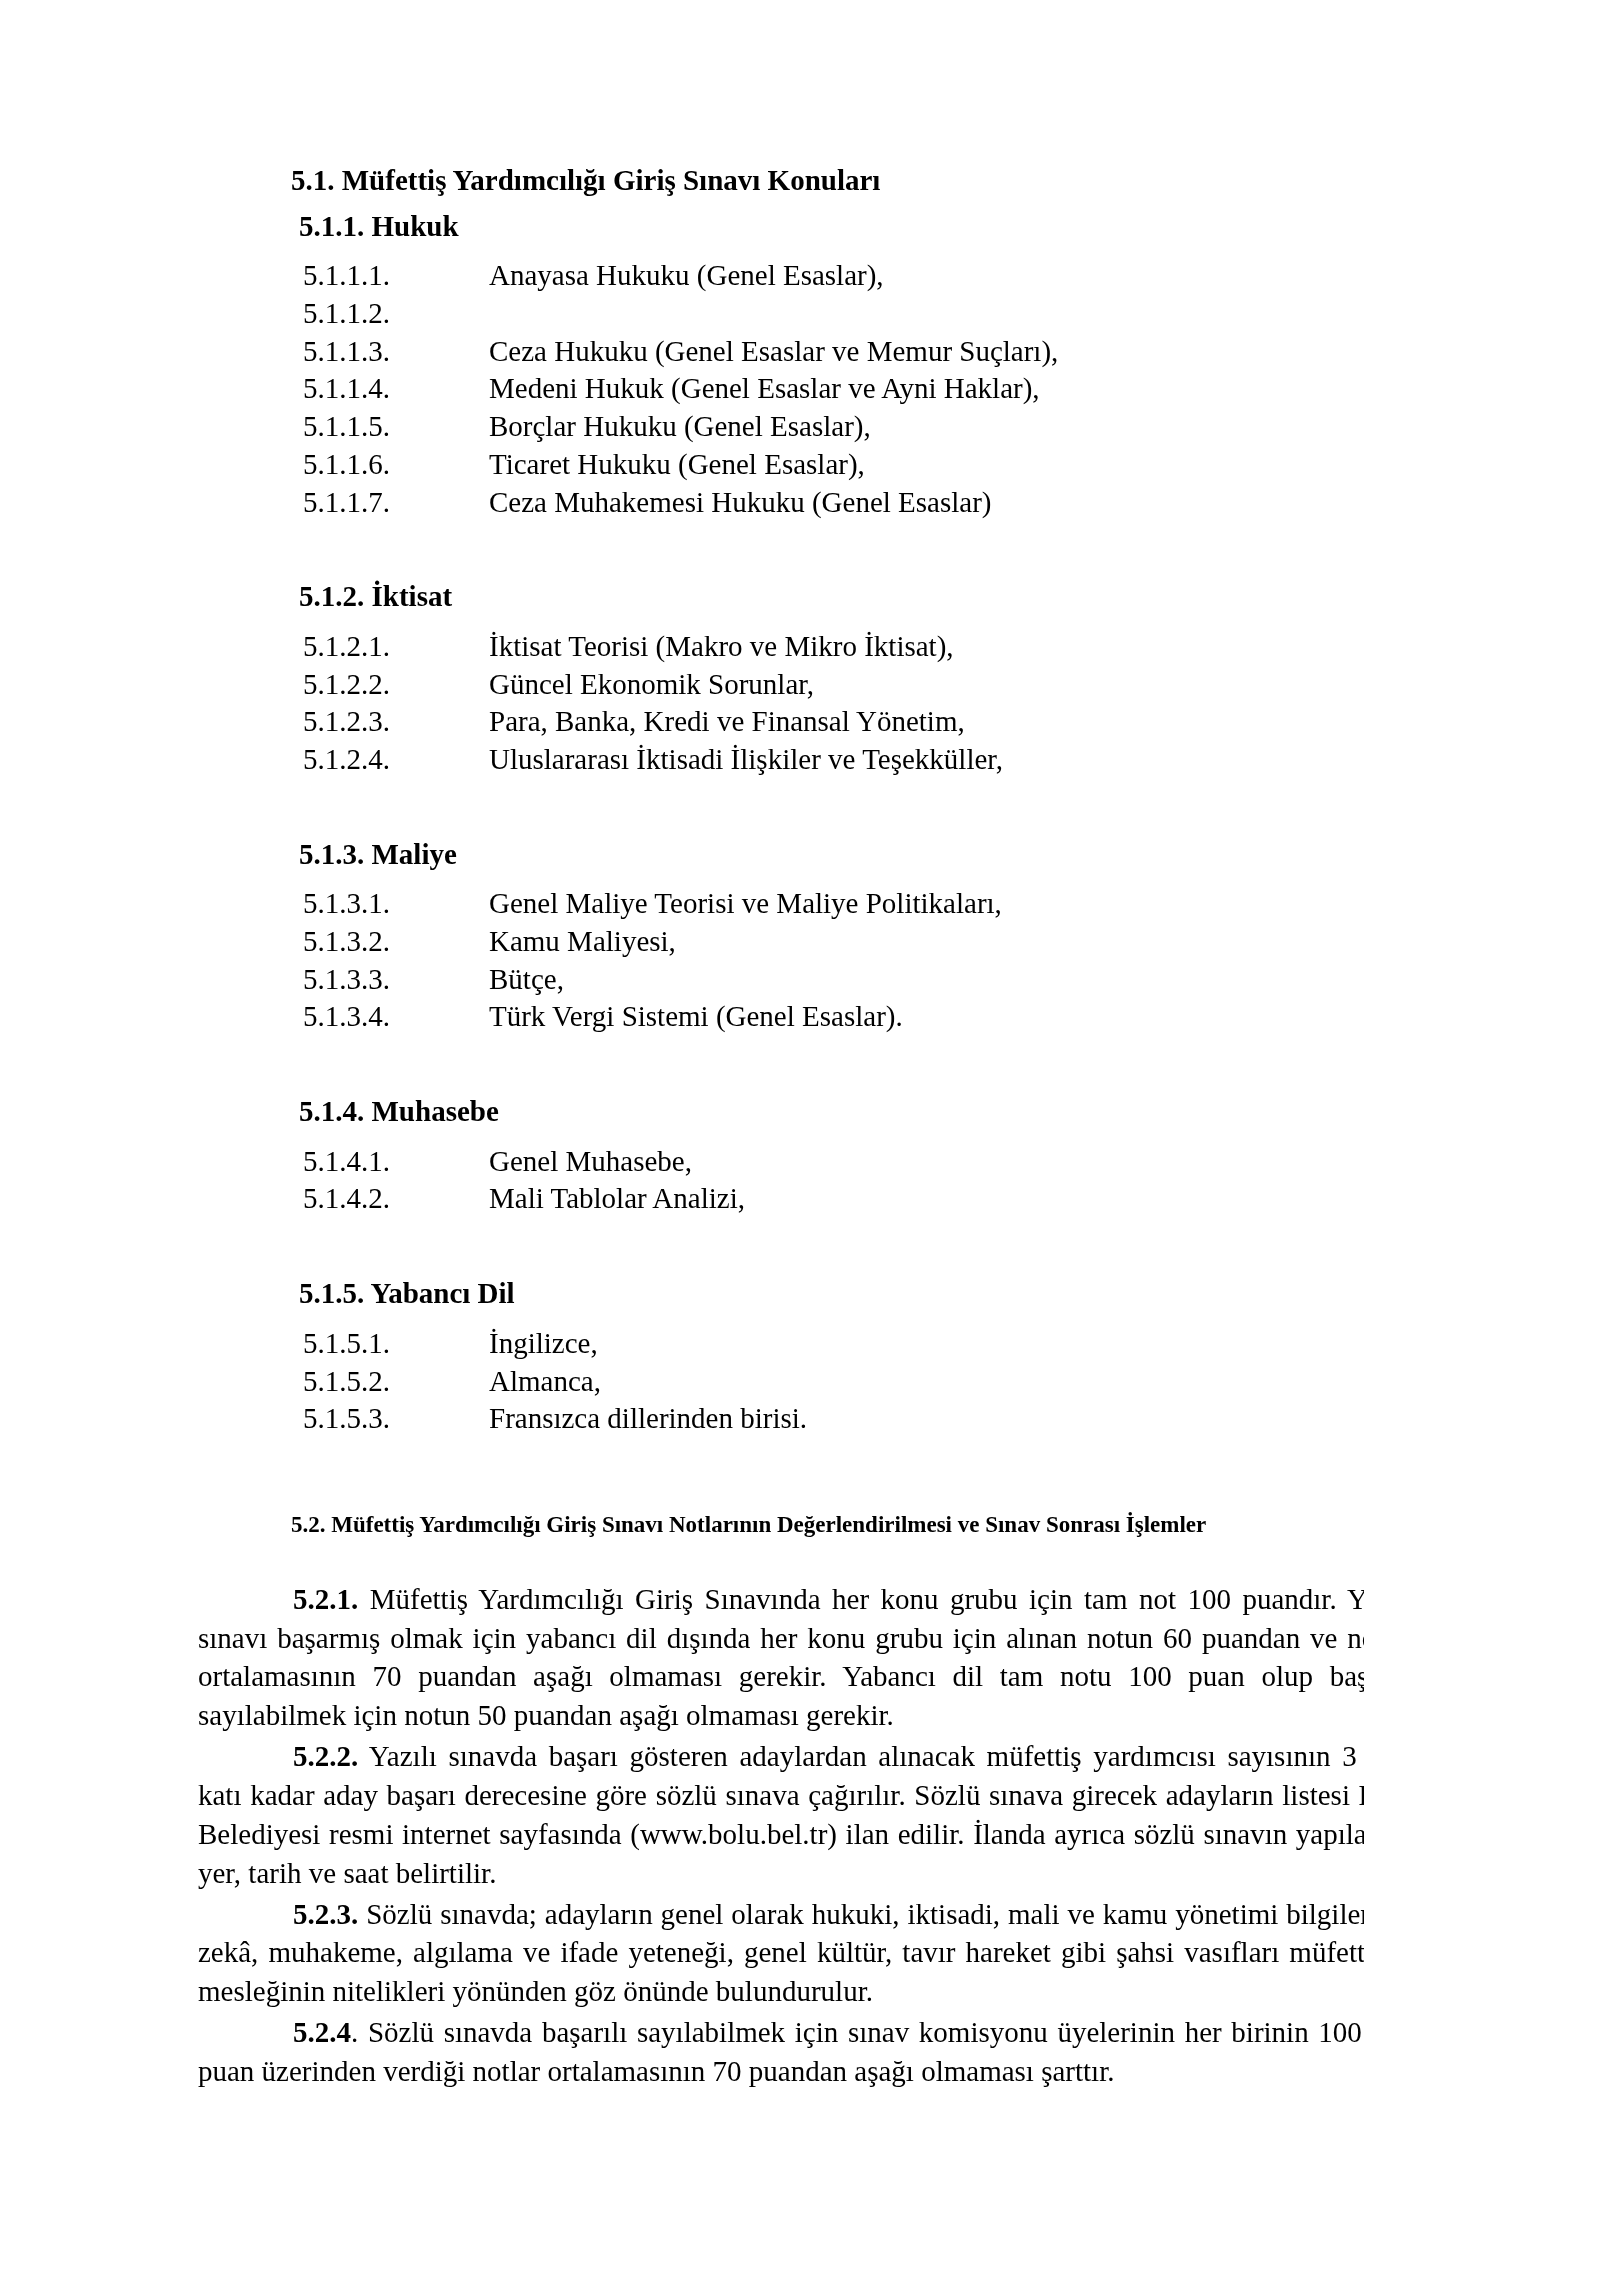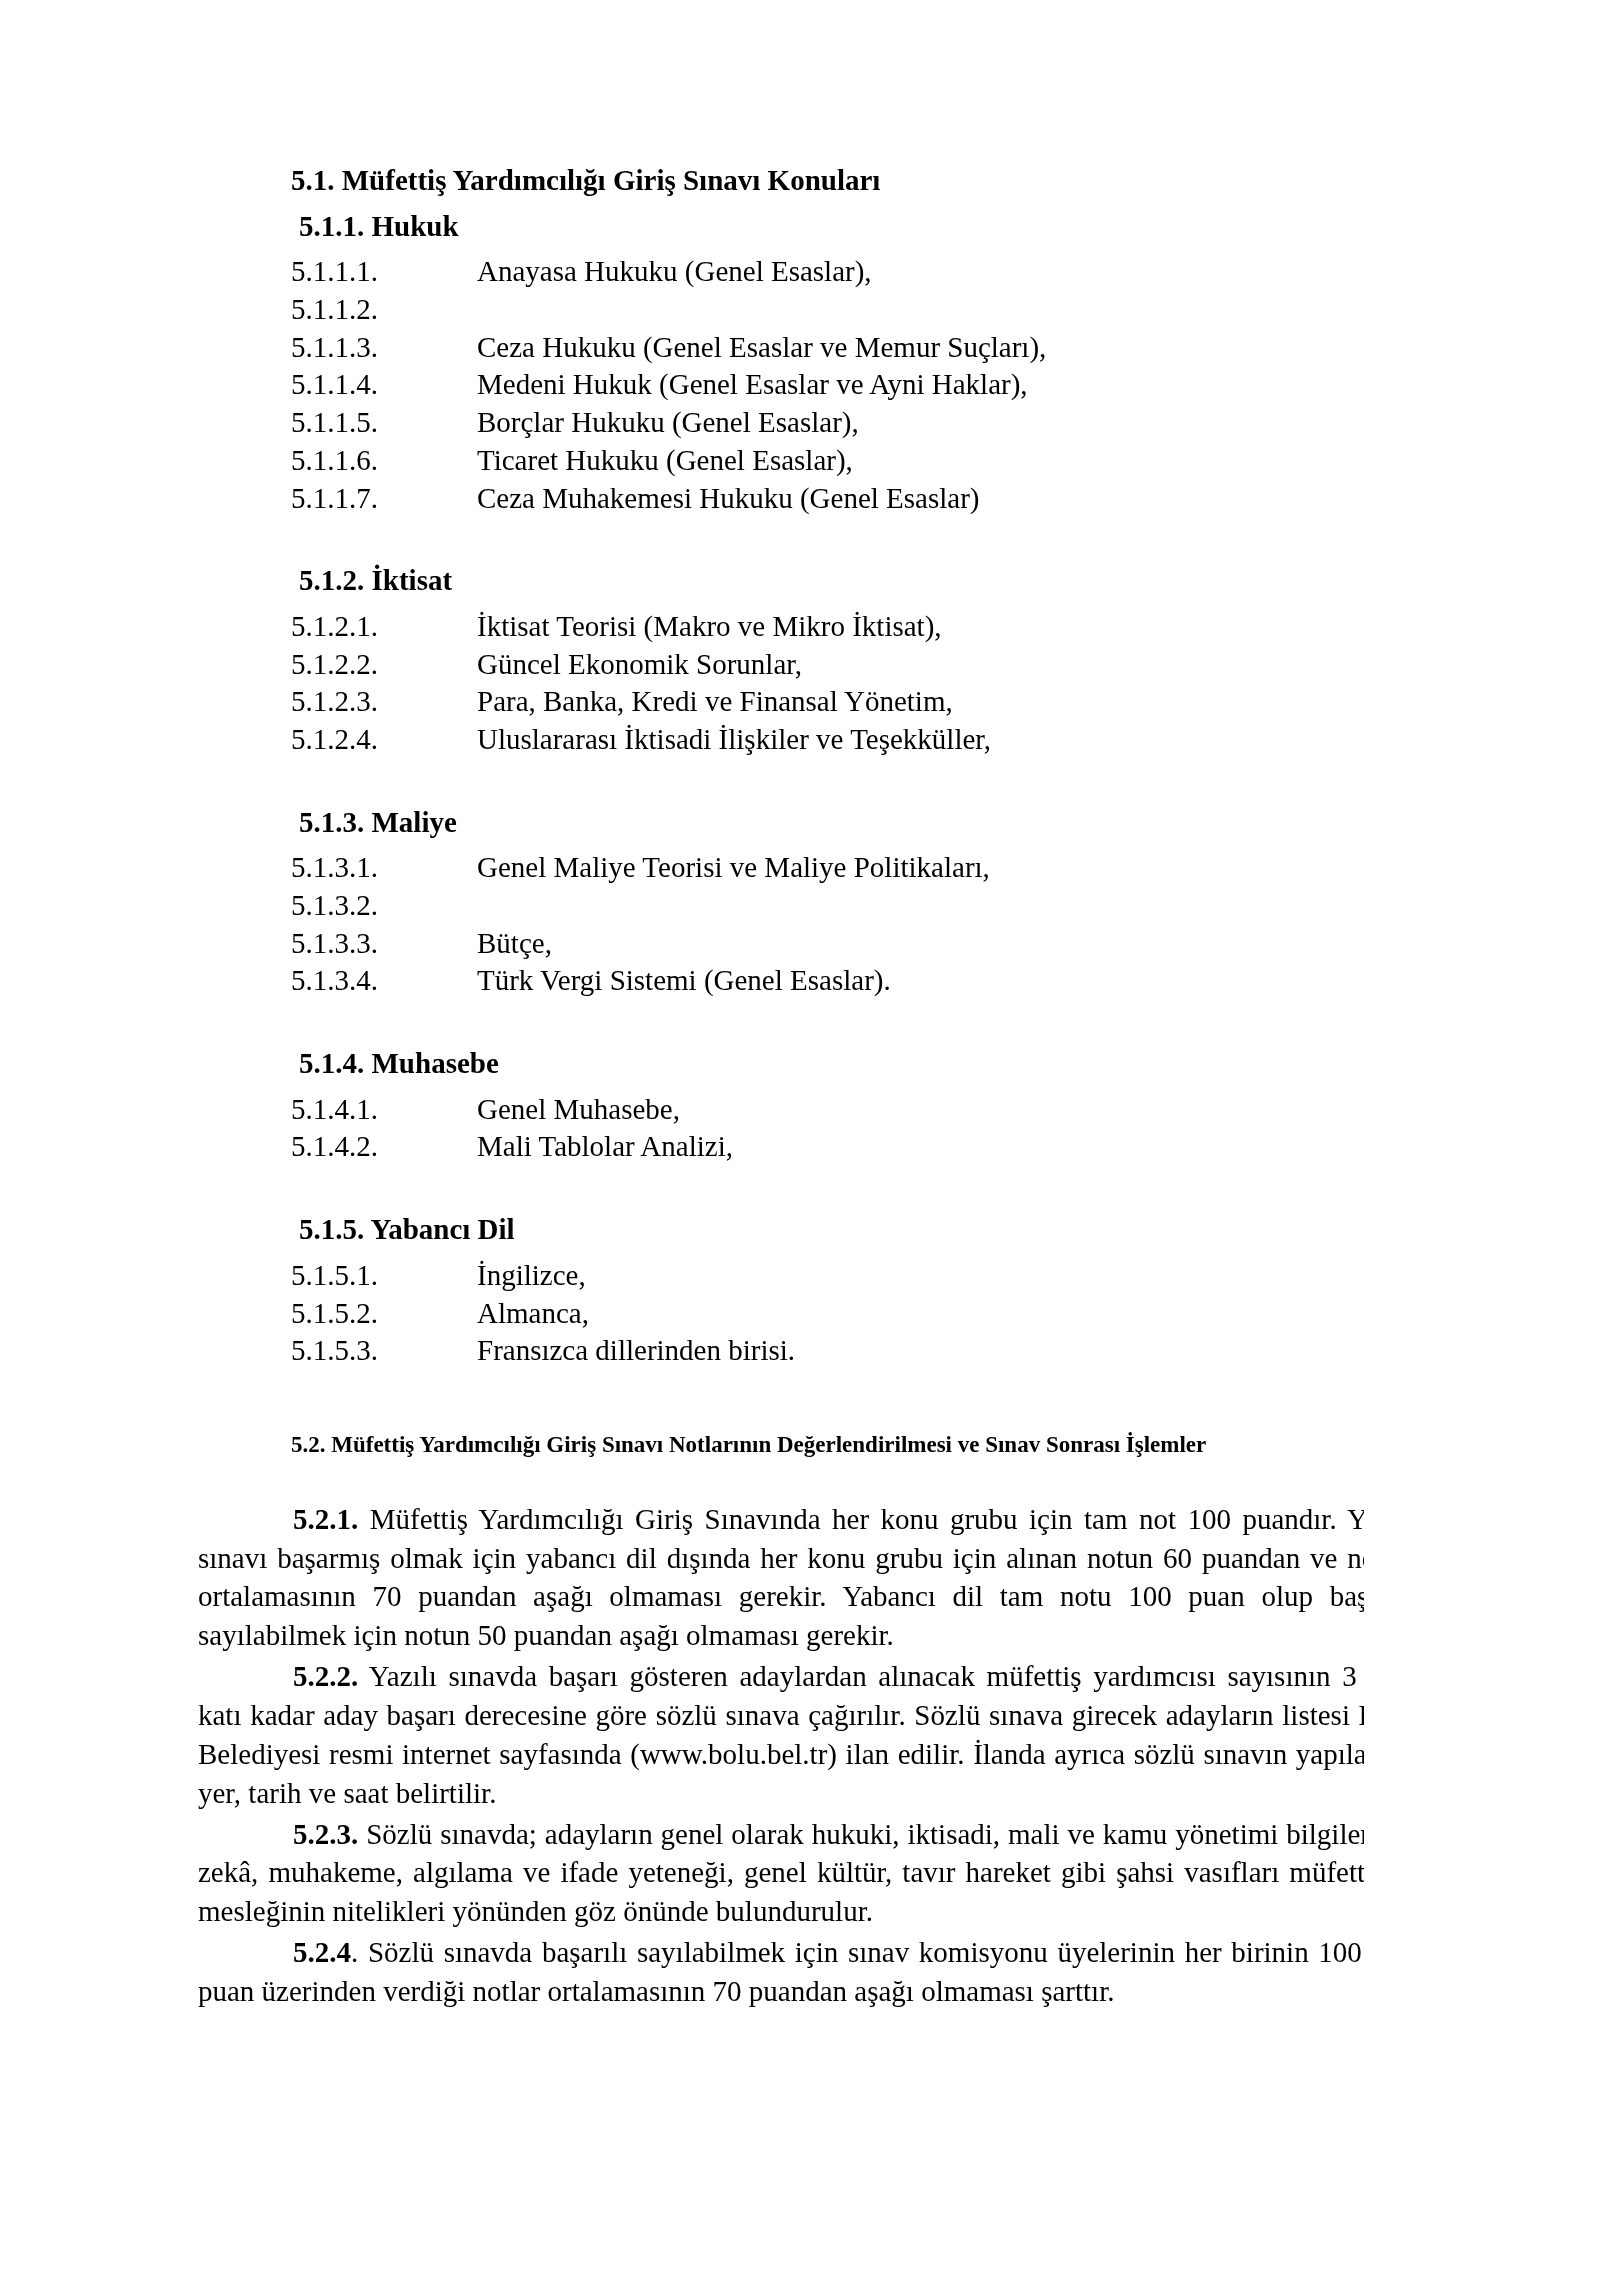--- a/index.html
+++ b/index.html
@@ -38,21 +38,21 @@
     font-size: 29px;
     font-weight: bold;
     line-height: 1.30;
     margin: 8px;
     padding-left: 95px;
     white-space: nowrap;
   }
 
   
   .list {
-    margin: 0;
+    margin: 12px;
     padding: 0;
     list-style: none;
   }
   .row {
     display: flex;
     font-size: 29px;
     line-height: 1.30;
     padding-left: 95px;
   }
   .row .num {
@@ -154,20 +154,21 @@
     <div class="gap-md"></div>
 
     <div class="h-sub">5.1.3. Maliye</div>
     <ul class="list">
       <li class="row">
         <span class="num">5.1.3.1.</span>
         <span class="txt">Genel Maliye Teorisi ve Maliye Politikaları,</span>
       </li>
       <li class="row">
         <span class="num">5.1.3.2.</span>
+        <span class="txt">Kamu Maliyesi,</span>
       </li>
       <li class="row">
         <span class="num">5.1.3.3.</span>
         <span class="txt">Bütçe,</span>
       </li>
       <li class="row">
         <span class="num">5.1.3.4.</span>
         <span class="txt">Türk Vergi Sistemi (Genel Esaslar).</span>
       </li>
     </ul>

